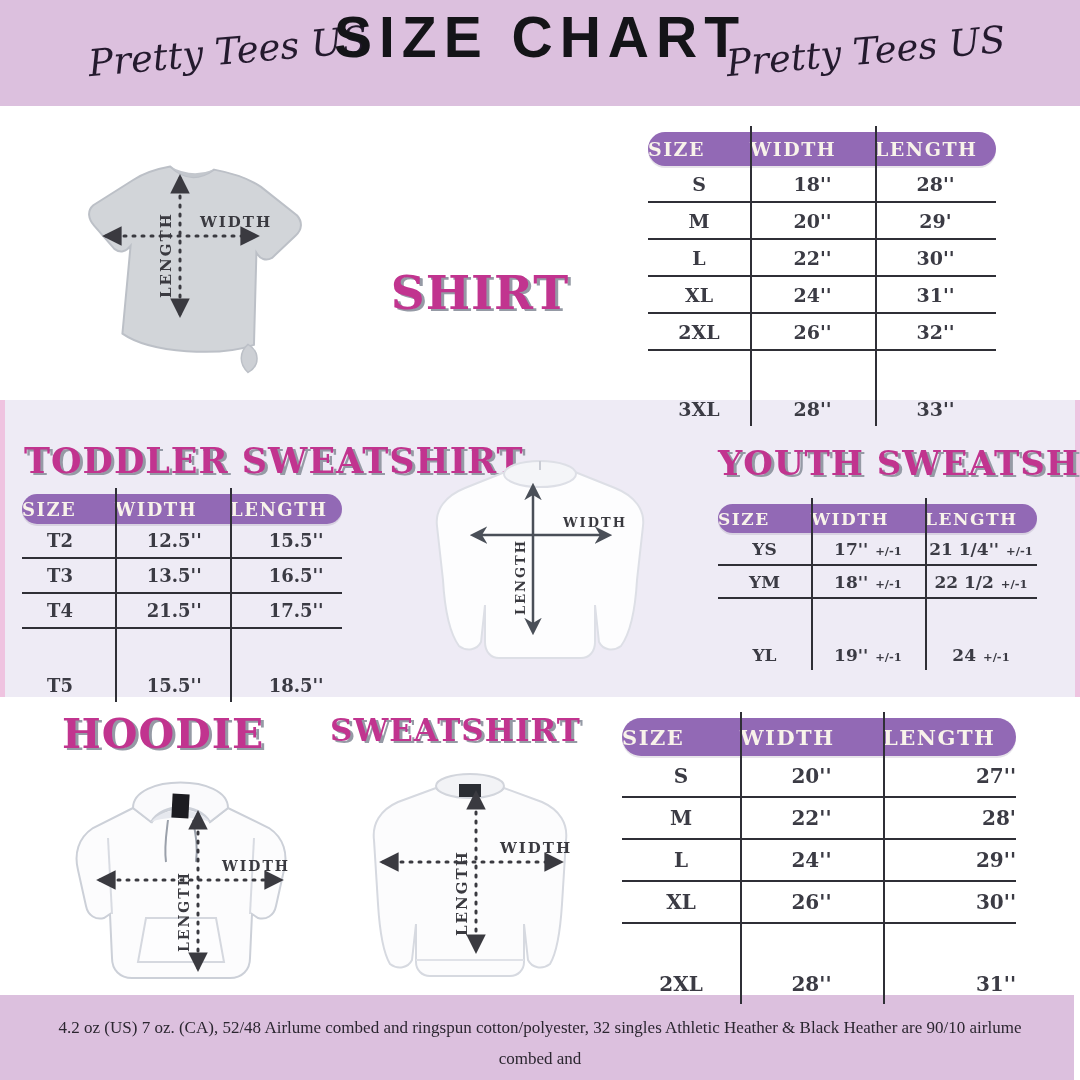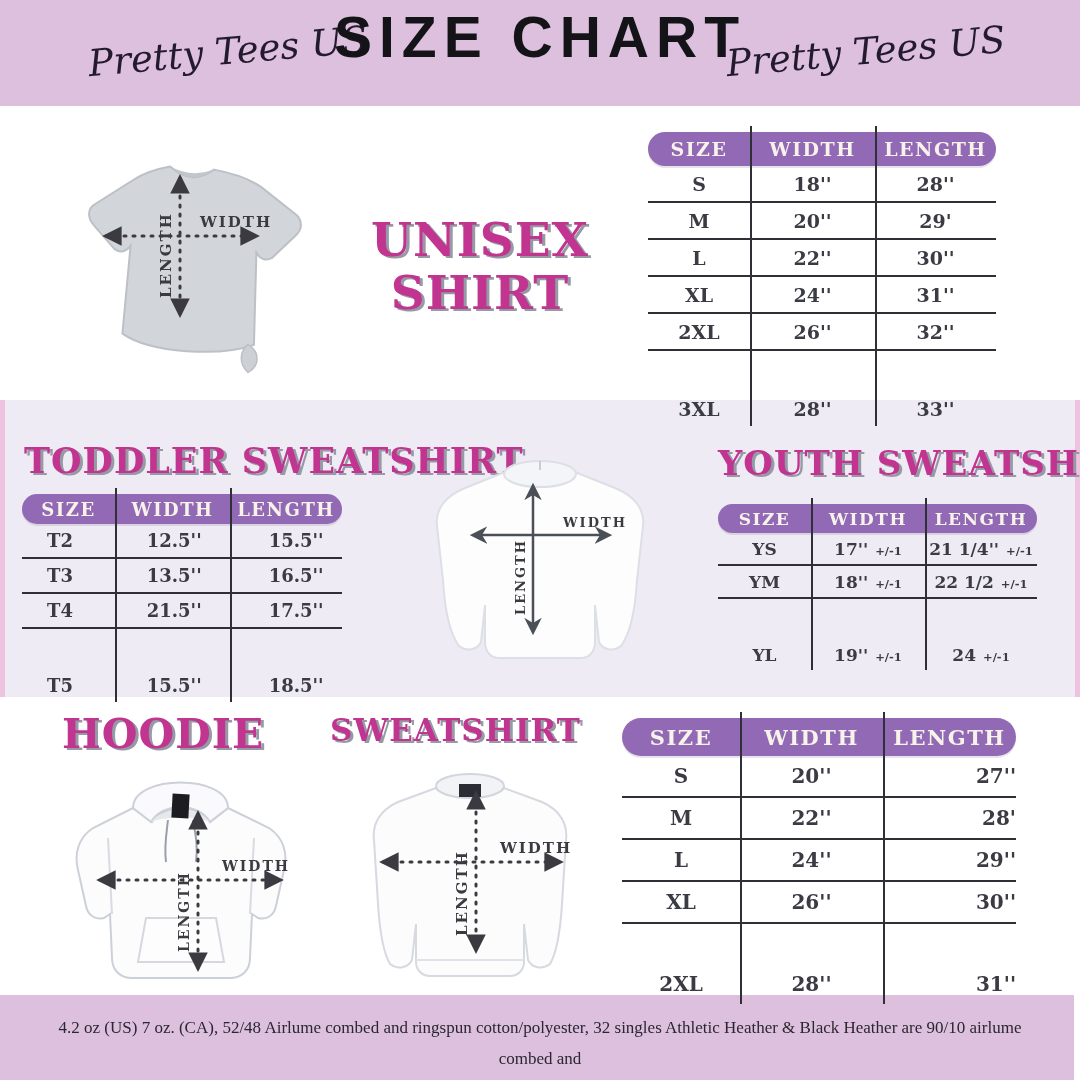--- a/index.html
+++ b/index.html
@@ -32,21 +32,21 @@
   .t-youth-title{left:718px;top:443px;font-size:34px;}
   .t-hoodie-title{left:62px;top:710px;font-size:41px;}
   .t-sweat-title{left:330px;top:712px;font-size:31px;}
 
   
   .size-table{position:absolute;}
   .size-table .vline{position:absolute;top:-6px;bottom:0;width:2px;background:#2f2f36;z-index:3;}
   .size-table .pill{position:relative;z-index:2;display:flex;background:#9269b5;border-radius:18px;
         color:#f8f3ea;font-weight:bold;letter-spacing:1.5px;align-items:center;
         box-shadow:0 2px 0 rgba(60,30,80,0.12);}
-  .size-table .pill span{text-align:center;}
+  .size-table .pill span{text-align:left;}
   .size-table .rows{position:relative;z-index:1;}
   .size-table .row{display:flex;align-items:center;border-bottom:2px solid #2f2f36;font-weight:bold;}
   .size-table .row:last-child{border-bottom:none;margin-top:40px;}
   .size-table .c{text-align:center;}
   .size-table small{font-size:0.68em;font-weight:bold;margin-left:7px;}
 
   .t-unisex{left:648px;top:132px;width:348px;font-size:19px;}
   .t-unisex .pill{height:34px;font-size:19px;}
   .t-unisex .col1{width:102px;} .t-unisex .col2{width:125px;} .t-unisex .col3{width:121px;}
   .t-unisex .row{height:35px;}
@@ -106,21 +106,21 @@
       <path d="M136,42 Q158,60 180,42 Q158,52 136,42 Z" fill="#c3c7cd"></path>
       <path d="M226,214 C238,220 240,234 228,242 C218,234 218,222 226,214 Z" fill="#cdd0d5" stroke="#bcc0c7" stroke-width="1.5"></path>
     </g>
     <line x1="78" y1="110" x2="228" y2="110" stroke="#3a3a40" stroke-width="3" stroke-dasharray="2 7" stroke-linecap="round" marker-start="url(#ah1)" marker-end="url(#ah1)"></line>
     <line x1="152" y1="52" x2="152" y2="188" stroke="#3a3a40" stroke-width="3" stroke-dasharray="2 7" stroke-linecap="round" marker-start="url(#ah1)" marker-end="url(#ah1)"></line>
     <text class="measure" x="172" y="101" font-size="15">WIDTH</text>
     <text class="measure" x="143" y="172" font-size="15" transform="rotate(-90 143 172)">LENGTH</text>
   </svg>
 
   <div class="slab t-unisex-title">
-    <span>UNISEX</span><br>
+    <br>
     <span>SHIRT</span>
   </div>
 
   <div class="size-table t-unisex">
     <div class="vline vl1"></div>
     <div class="vline vl2"></div>
     <div class="pill">
       <span class="col1">SIZE</span>
       <span class="col2">WIDTH</span>
       <span class="col3">LENGTH</span>

